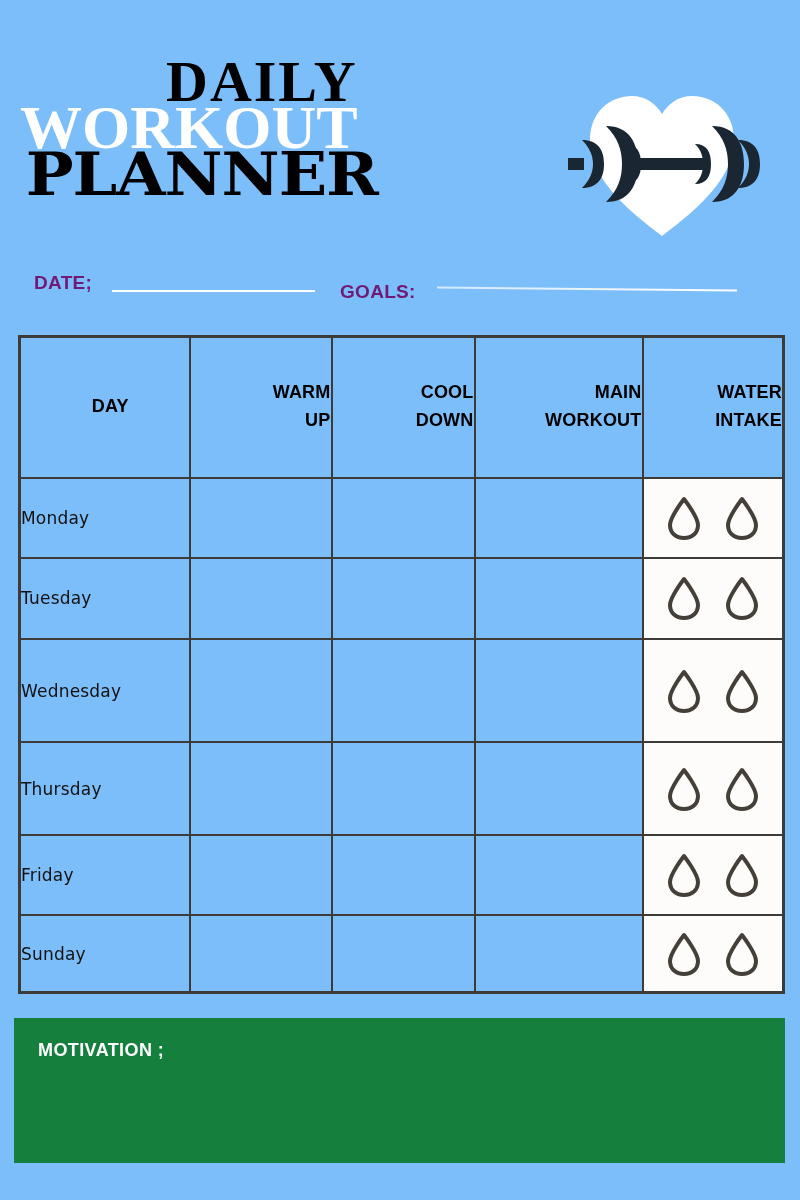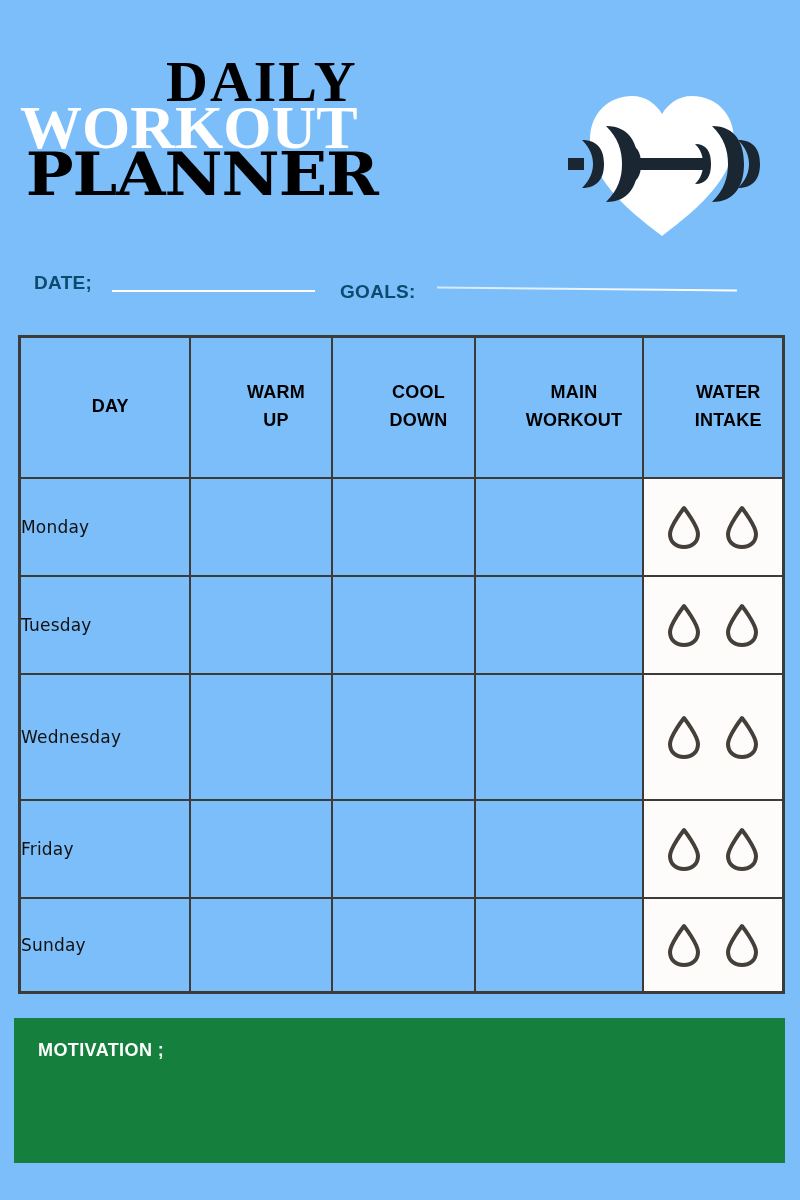--- a/index.html
+++ b/index.html
@@ -40,21 +40,21 @@
 
   
   #logo-wrap { position:absolute; left:562px; top:48px; width:200px; height:195px; }
   #logo-wrap svg { display:block; }
 
   
   #meta-row { position:absolute; left:0; top:268px; width:800px; height:45px; }
 
   .meta-label {
     position:absolute;
-    font-size:19px; font-weight:bold; color:#0c4a6e;
+    font-size:19px; font-weight:bold; color:#701a75;
     letter-spacing:0.3px;
     font-family:"Liberation Sans", sans-serif;
   }
   #date-label  { left:34px;  top:4px; }
   #goals-label { left:340px; top:13px; }
 
   .meta-rule { position:absolute; background:#ffffff; height:2px; }
   #date-rule  { left:112px; top:22px;  width:203px; }
   #goals-rule {
     left:437px; top:20px; width:300px; height:2px;
@@ -83,21 +83,21 @@
   col.c-warm  { width:142px; }
   col.c-cool  { width:143px; }
   col.c-main  { width:168px; }
   col.c-water { width:141px; }
 
   thead th { height:141px; }
 
   .hdr-text {
     font-size:18px; font-weight:bold; color:#000;
     line-height:1.55; letter-spacing:0.2px;
-    text-align:center; padding-left:31px;
+    text-align:right; padding-left:31px;
     font-family:"Liberation Sans", sans-serif;
   }
   .hdr-text.center { text-align:center; padding-left:11px; }
   .hdr-text span { display:block; }
 
   .day-cell {
     font-size:17px; font-weight:400; color:#111;
     padding-left:16px;
     letter-spacing:0.2px;
     font-family:"DejaVu Sans", sans-serif;
@@ -274,20 +274,36 @@
           <div class="water-inner">
             <svg width="34" height="44" viewBox="0 0 34 44">
               <path d="M17 3 C 17 3, 31 21, 31 29 C 31 37, 25 42, 17 42 C 9 42, 3 37, 3 29 C 3 21, 17 3, 17 3 Z" fill="none" stroke="#453f3a" stroke-width="4" stroke-linejoin="round"></path>
             </svg>
             <svg width="34" height="44" viewBox="0 0 34 44">
               <path d="M17 3 C 17 3, 31 21, 31 29 C 31 37, 25 42, 17 42 C 9 42, 3 37, 3 29 C 3 21, 17 3, 17 3 Z" fill="none" stroke="#453f3a" stroke-width="4" stroke-linejoin="round"></path>
             </svg>
           </div>
         </td>
       </tr>
+      <tr class="r3">
+        <td class="day-cell">Thursday</td>
+        <td></td>
+        <td></td>
+        <td></td>
+        <td class="water-cell">
+          <div class="water-inner">
+            <svg width="34" height="44" viewBox="0 0 34 44">
+              <path d="M17 3 C 17 3, 31 21, 31 29 C 31 37, 25 42, 17 42 C 9 42, 3 37, 3 29 C 3 21, 17 3, 17 3 Z" fill="none" stroke="#453f3a" stroke-width="4" stroke-linejoin="round"></path>
+            </svg>
+            <svg width="34" height="44" viewBox="0 0 34 44">
+              <path d="M17 3 C 17 3, 31 21, 31 29 C 31 37, 25 42, 17 42 C 9 42, 3 37, 3 29 C 3 21, 17 3, 17 3 Z" fill="none" stroke="#453f3a" stroke-width="4" stroke-linejoin="round"></path>
+            </svg>
+          </div>
+        </td>
+      </tr>
       <tr class="r4">
         <td class="day-cell">Friday</td>
         <td></td>
         <td></td>
         <td></td>
         <td class="water-cell">
           <div class="water-inner">
             <svg width="34" height="44" viewBox="0 0 34 44">
               <path d="M17 3 C 17 3, 31 21, 31 29 C 31 37, 25 42, 17 42 C 9 42, 3 37, 3 29 C 3 21, 17 3, 17 3 Z" fill="none" stroke="#453f3a" stroke-width="4" stroke-linejoin="round"></path>
             </svg>

